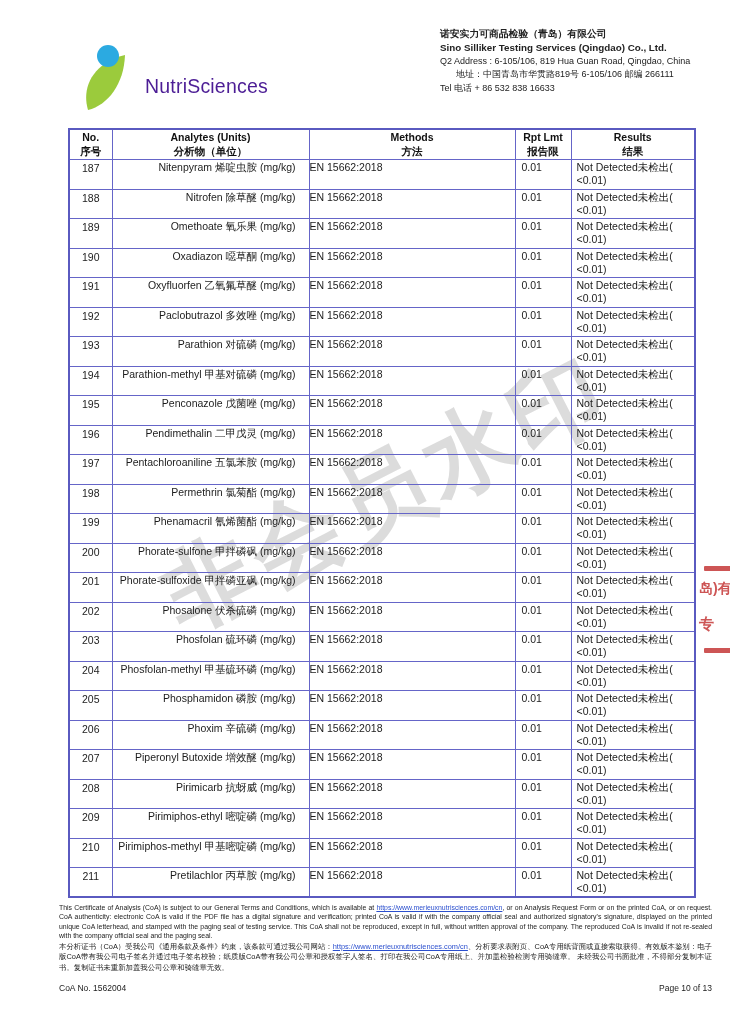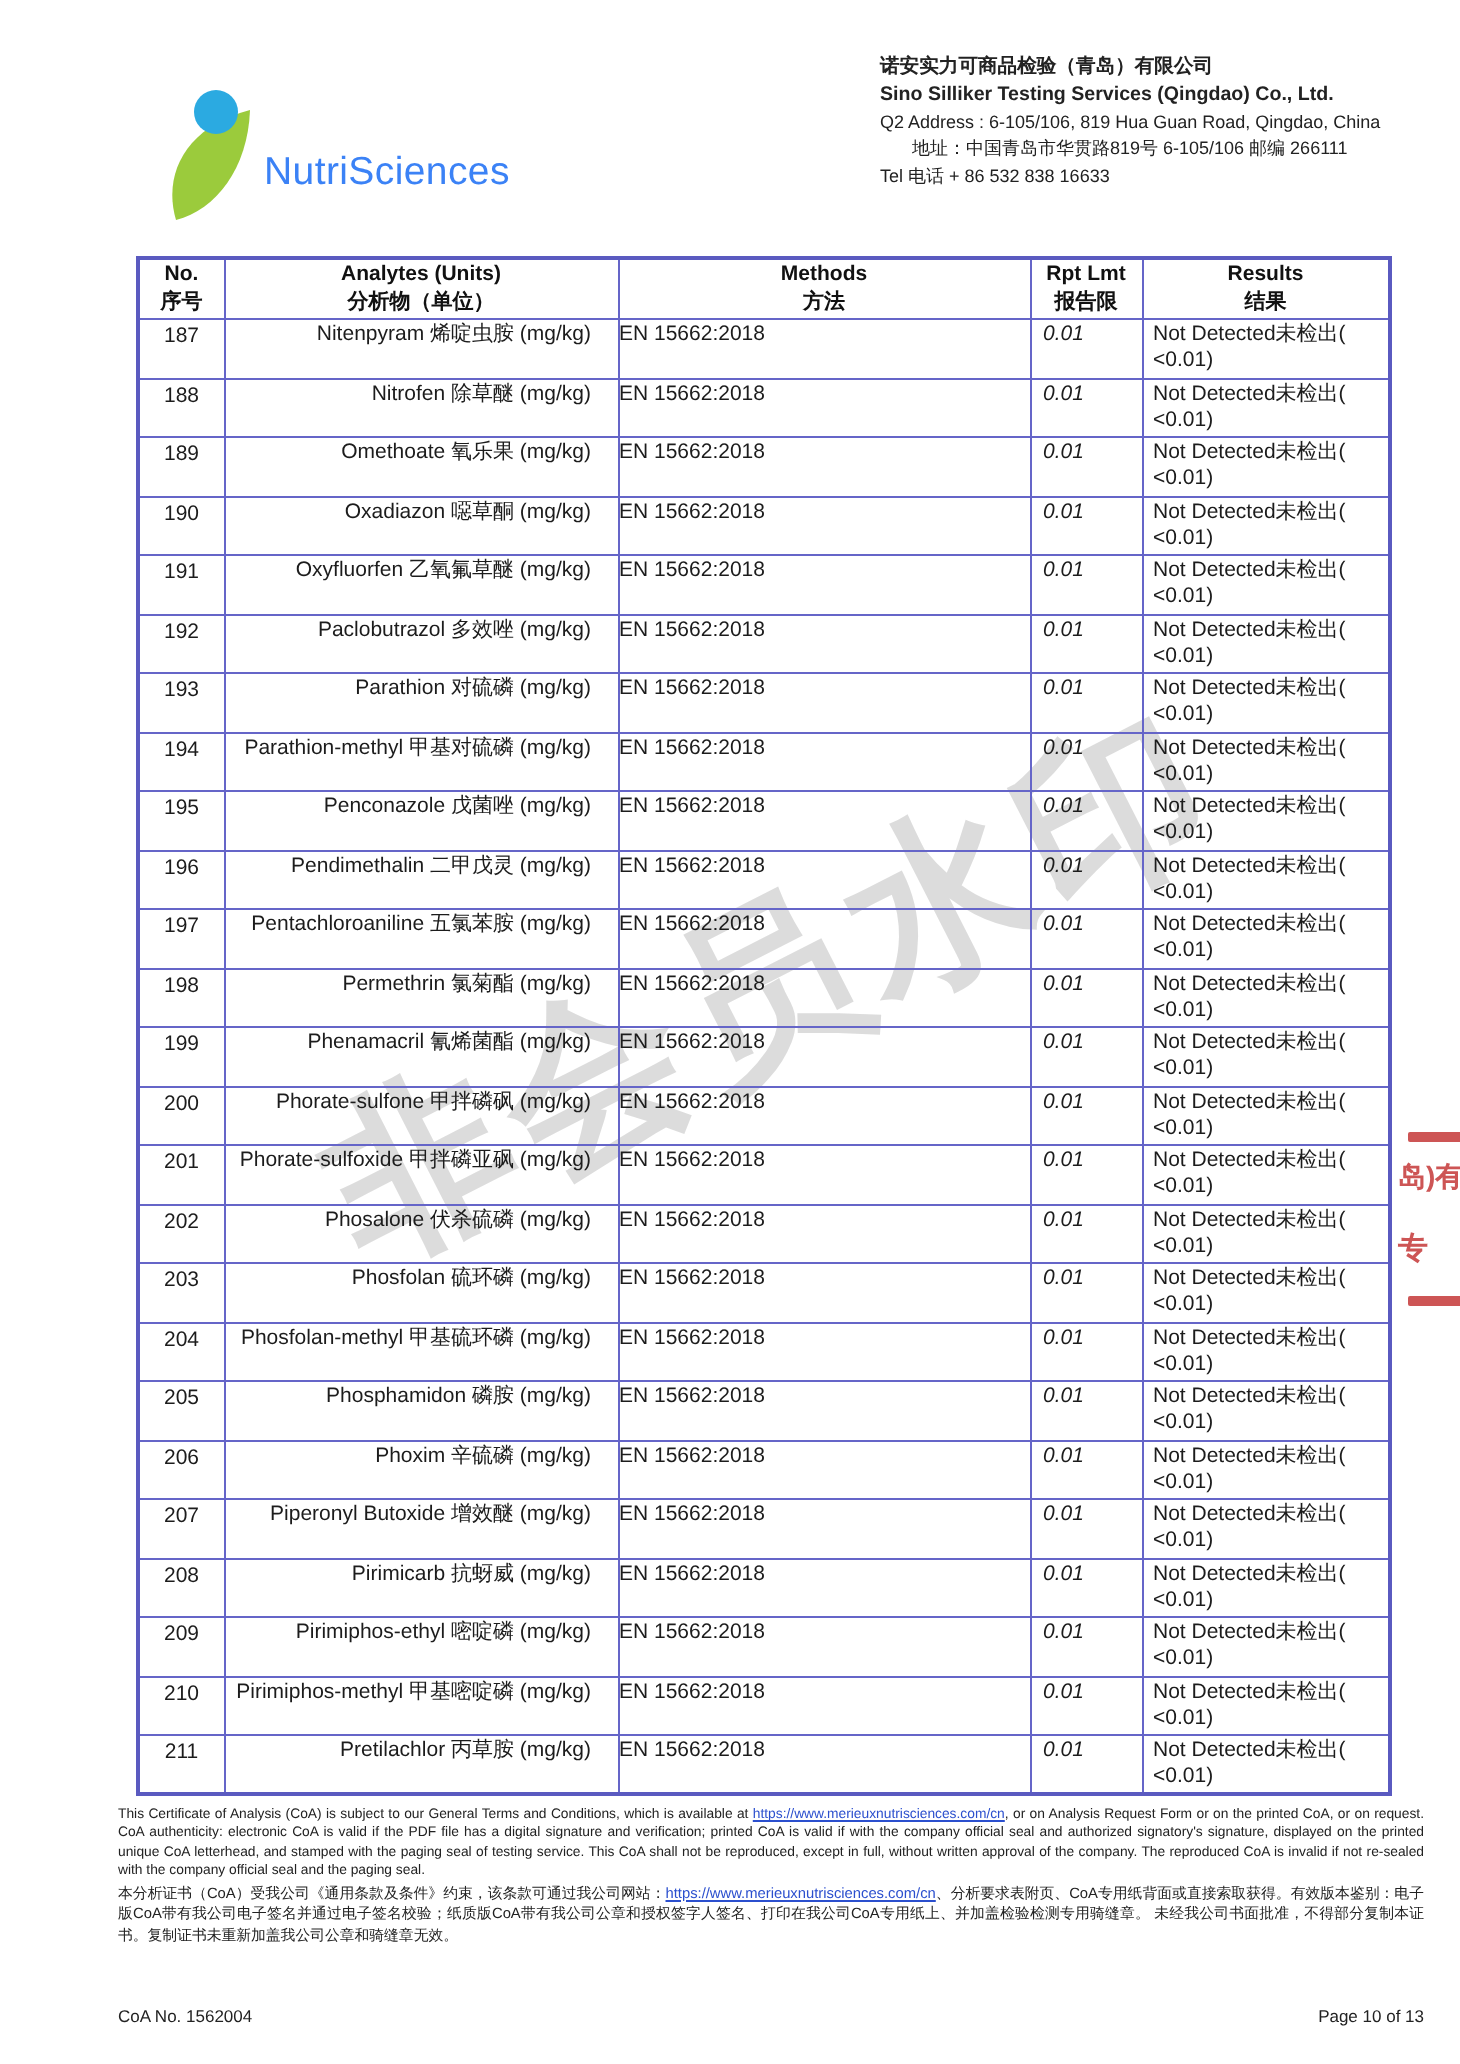--- a/index.html
+++ b/index.html
@@ -12,21 +12,21 @@
     background: #ffffff;
     overflow: hidden;
     color: #1f1f1f;
   }
 
   
   .logo { position: absolute; left: 84px; top: 38px; width: 210px; height: 78px; }
   .logo-leaf { position: absolute; left: 0; top: 16px; }
   .logo-dot { position: absolute; left: 12px; top: 6px; }
   .brand { position: absolute; left: 42px; top: 2px; font-size: 29px; font-weight: bold; color: #1e3f96; letter-spacing: -0.5px; }
-  .sub-brand { position: absolute; left: 48px; top: 37px; font-size: 19.5px; color: #3b82f6; letter-spacing: 0.2px; text-align: center; }
+  .sub-brand { position: absolute; left: 61px; top: 37px; font-size: 19.5px; color: #4c1d95; letter-spacing: 0.2px; text-align: center; }
 
   .company-info { position: absolute; left: 440px; top: 27px; width: 278px; font-size: 9px; line-height: 1.45; color: #222; }
   .company-info .b { font-weight: bold; font-size: 9.8px; }
   .company-info .indent { padding-left: 16px; }
 
   
   .watermark {
     position: absolute; left: 100px; top: 432px; width: 570px;
     font-size: 92px; font-weight: bold; letter-spacing: 5px;
     color: rgba(140,140,140,0.30);
@@ -49,42 +49,42 @@
   }
   .results th span { display: block; }
   .results tr { height: 29.5px; }
   .results td {
     font-size: 10.5px; vertical-align: top; line-height: 1.24;
     padding: 1px 4px 0 5px; color: #1c1c1c;
   }
   td.col-no { text-align: center; padding: 2px 0 0 0; }
   td.col-analyte { word-break: break-all; padding: 1px 13px 0 5px; text-align: right; }
   td.col-method { padding-left: 0; }
-  td.col-rpt { padding-left: 6px; font-style: italic; }
+  td.col-rpt { padding-left: 6px; }
   td.col-result { padding: 1px 2px 0 5px; white-space: pre-wrap; word-break: break-all; }
 
   
   .stamp { position: absolute; left: 699px; top: 560px; width: 40px; height: 100px; z-index: 3; color: #c84343; }
   .stamp .bar { position: absolute; left: 5px; width: 27px; height: 5px; background: #c84343; border-radius: 1px; opacity: 0.9; }
   .stamp .bar-top { top: 6px; }
   .stamp .bar-bottom { top: 88px; }
   .stamp .frag { position: absolute; left: 0; font-weight: bold; opacity: 0.9; }
   .stamp .frag-1 { top: 20px; font-size: 14px; }
   .stamp .frag-2 { top: 55px; font-size: 15px; letter-spacing: 6px; }
 
   
   .terms { position: absolute; left: 59px; top: 903px; width: 653px; text-align: justify; color: #222; z-index: 2; }
   .terms-en { font-size: 6.9px; line-height: 1.36; }
   .terms-zh { font-size: 7.4px; line-height: 1.42; margin-top: 1px; }
   .terms a { color: #2b4fce; text-decoration: underline; }
 
   .bottom-bar {
     position: absolute; left: 59px; top: 983px; width: 653px;
     display: flex; justify-content: space-between;
-    font-size: 8.5px; color: #222; z-index: 2; margin-top: 20px;
+    font-size: 8.5px; color: #222; z-index: 2;
   }
 </style>
 </head>
 <body>
 
 <div class="page">
 
   <div class="logo">
     <svg class="logo-leaf" width="44" height="58" viewBox="0 0 44 58">
       <path d="M41 1 C 10 9, -3 32, 4 56 C 24 51, 40 30, 41 1 Z" fill="#9bcb3c"></path>

